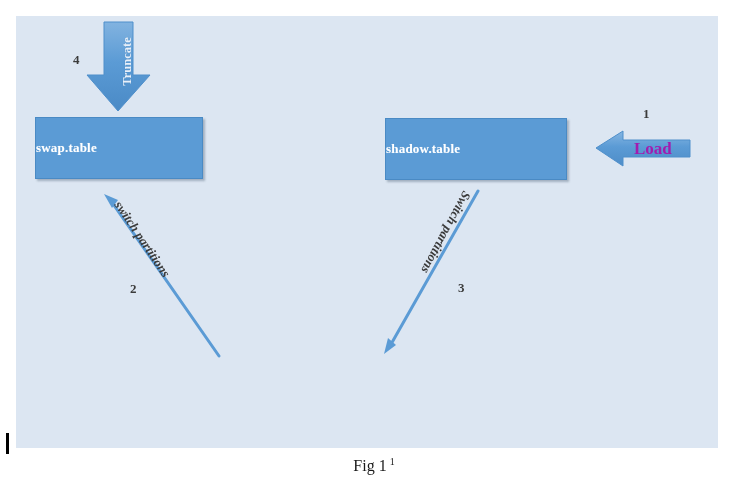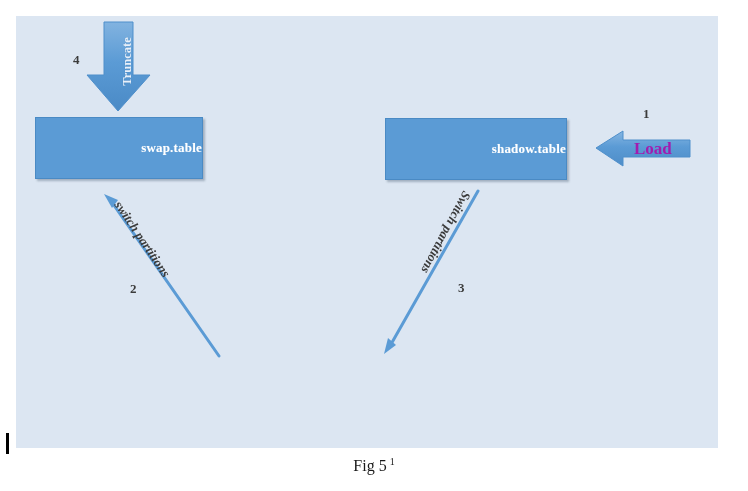--- a/index.html
+++ b/index.html
@@ -37,21 +37,21 @@
     position: absolute;
     background: #5b9bd5;
     border: 1px solid #4a8ac4;
     box-shadow: 1.5px 1.5px 2px rgba(90,110,130,0.45);
     color: #ffffff;
     font-family: "Liberation Serif", serif;
     font-weight: bold;
     font-size: 13px;
     display: flex;
     align-items: center;
-    justify-content: flex-end;
+    justify-content: flex-start;
     letter-spacing: 0.2px;
     text-shadow: 0 0 1px rgba(255,255,255,0.35);
   }
 
   #box-swap   { left: 35px;  top: 117px; width: 166px; height: 60px; }
   #box-shadow { left: 385px; top: 118px; width: 180px; height: 60px; }
   #box-dbo    { left: 216px; top: 362px; width: 170px; height: 62px; }
 
   
   .step-number {
@@ -216,16 +216,16 @@
   <div class="diag-label" id="label-switch-right">Switch partitions</div>
 
   <div class="step-number" id="step-4">4</div>
   <div class="step-number" id="step-1">1</div>
   <div class="step-number" id="step-2">2</div>
   <div class="step-number" id="step-3">3</div>
 
   <div id="text-caret"></div>
 
   <div id="caption">
-    <span>Fig 5</span><span class="sup">1</span>
+    <span>Fig 1</span><span class="sup">1</span>
   </div>
 
 </div>
 
 </body></html>

